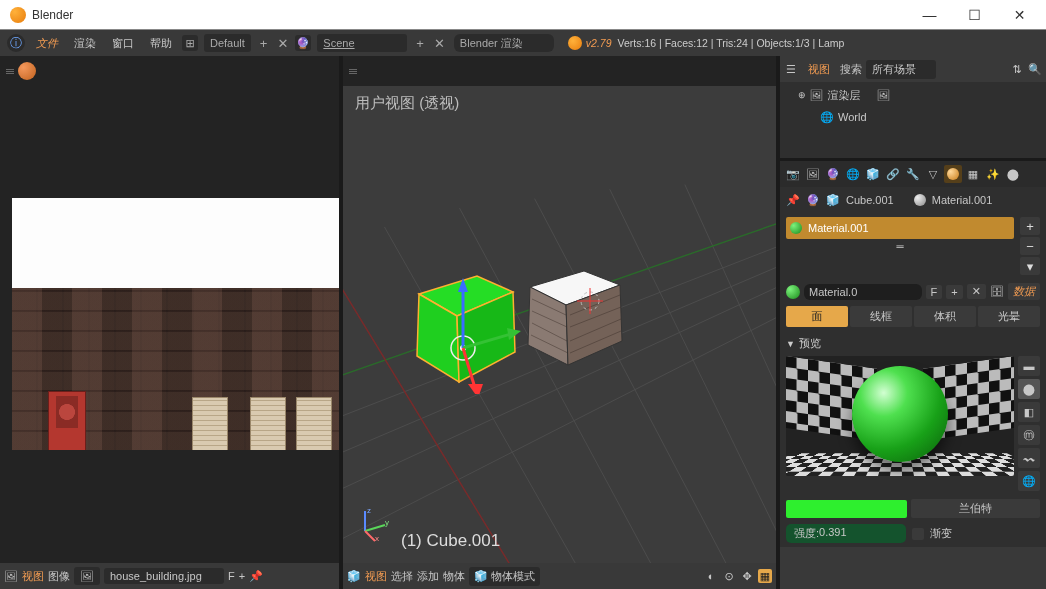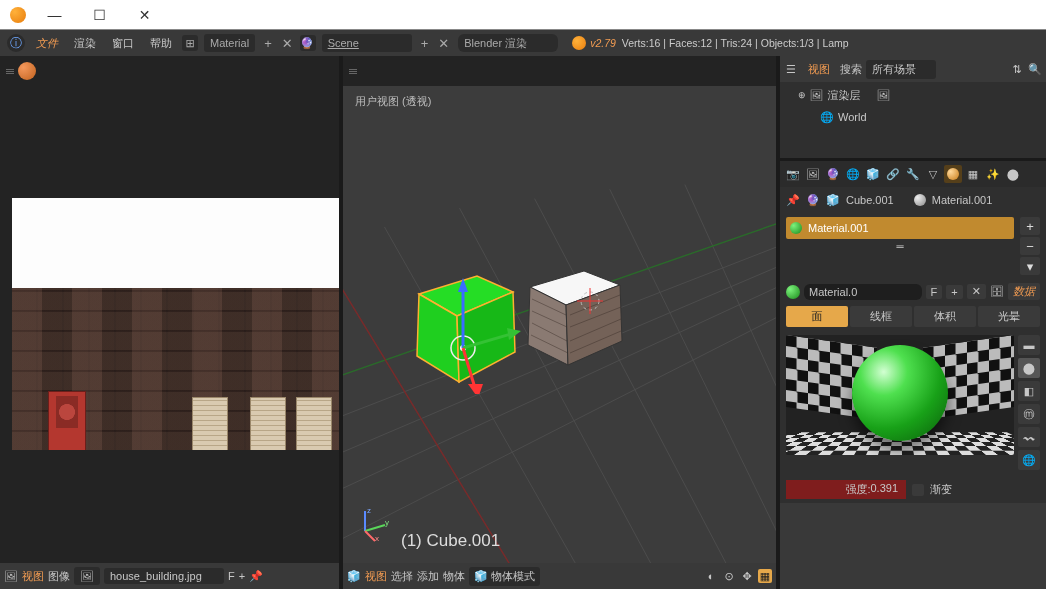--- a/index.html
+++ b/index.html
@@ -54,21 +54,21 @@
 .uv-bottom .btn { background:#2b2b2b; border-radius:3px; padding:2px 6px; display:flex; align-items:center; gap:4px; }
 .sm-ico { width:14px;height:14px;display:flex;align-items:center;justify-content:center;}
 
 
 .splitter { width: 4px; background: #1a1a1a; cursor: col-resize; }
 
 
 .panel-3d { width: 433px; background: #393939; display:flex; flex-direction:column; position:relative; }
 .v3d-header { height:30px; background:#232323; display:flex; align-items:center; padding:0 6px;}
 .v3d-canvas { flex:1; background: #3c3c3c; position:relative; overflow:hidden;}
-.v3d-label { position:absolute; left:12px; top:8px; font-size:11px; color:#bdbdbd; }
+.v3d-label { position:absolute; left:12px; top:8px; font-size:15px; color:#bdbdbd; }
 .v3d-obj-label { position:absolute; left:58px; bottom:12px; font-size:17px; color:#ddd; }
 .axis-widget { position:absolute; left:12px; bottom:22px; width:36px; height:36px; }
 .axis-widget svg { overflow: visible;}
 
 
 .grid-floor { position:absolute; inset:0; }
 .grid-floor svg { width:100%; height:100%; }
 
 
 .cube-green { position:absolute; left:66px; top:178px; width:110px; height:100px; }
@@ -129,45 +129,46 @@
 .prev-sphere { position:absolute; left:50%; top:50%; width:96px; height:96px; margin:-50px 0 0 -48px; border-radius:50%;
   background: radial-gradient(circle at 33% 28%, #d2ffd2 0%, #4fe04f 25%, #18a118 60%, #0a5a0a 100%);
   box-shadow: 0 10px 14px rgba(0,0,0,0.5);}
 .preview-side { width:22px; display:flex; flex-direction:column; gap:3px;}
 .pv-btn { width:22px; height:20px; background:#3a3a3a; border-radius:2px; display:flex; align-items:center; justify-content:center;}
 
 .diffuse-row { display:flex; gap:4px; background:#2f2f2f; padding:2px 6px; align-items:center;}
 .diffuse-color { flex:1; height:18px; background:#2eef2e; border-radius:2px;}
 .diffuse-shader { flex:1; background:#3a3a3a; border-radius:2px; padding:2px 4px; text-align:center;}
 .intensity-row { display:flex; gap:6px; background:#2f2f2f; padding:4px 6px; align-items:center;}
-.num-field { background:#7f1d1d; border-radius:0; padding:2px 8px; display:flex; justify-content:flex-end; width:120px;}
+.num-field { background:#14532d; border-radius:5px; padding:2px 8px; display:flex; justify-content:flex-start; width:120px;}
 .chk { width:12px;height:12px; border-radius:2px; background:#3a3a3a; display:inline-block;}
 
 .splitter-h { height:3px; background:#1a1a1a;}
 .scroll-fake { display:flex; flex-direction:column; overflow:hidden; flex:1; }
 </style>
 </head>
 <body>
 
 <div class="titlebar">
   <div class="logo"></div>
+  <div class="title">Blender</div>
   <div class="winbtn">—</div>
   <div class="winbtn">☐</div>
   <div class="winbtn">✕</div>
 </div>
 
 <div class="menubar">
   <div class="circle-btn" style="color:#6fa8ff;font-size:12px;">ⓘ</div>
   <div class="item orange">文件</div>
   <div class="item">渲染</div>
   <div class="item">窗口</div>
   <div class="item">帮助</div>
   <div class="small-icon">⊞</div>
   <div class="field">
-      <span>Material</span>
+      <span>Default</span>
     </div>
   <div class="add">+</div>
   <div class="add">✕</div>
   <div class="small-icon">🔮</div>
   <div class="field" style="min-width:90px;text-decoration:underline;">
       <span>Scene</span>
     </div>
   <div class="add">+</div>
   <div class="add">✕</div>
   <div class="field" style="min-width:100px;border-radius:6px;">
@@ -411,38 +412,45 @@
       </div>
 
       <div class="mat-tabs">
         <div class="mat-tab active">面</div>
         <div class="mat-tab">线框</div>
         <div class="mat-tab">体积</div>
         <div class="mat-tab">光晕</div>
       </div>
 
       <div class="panel-section">
+        <div class="sect-head">
+            <span>预览</span>
+          </div>
         <div class="preview-box">
           <div class="preview-render">
             <div class="checker-wall"></div>
             <div class="checker-wall right"></div>
             <div class="checker-floor"></div>
             <div class="prev-sphere"></div>
           </div>
           <div class="preview-side">
             <div class="pv-btn">▬</div>
             <div class="pv-btn" style="background:#555">⬤</div>
             <div class="pv-btn">◧</div>
             <div class="pv-btn">ⓜ</div>
             <div class="pv-btn">〰</div>
             <div class="pv-btn">🌐</div>
           </div>
         </div>
       </div>
 
+      <div class="diffuse-row">
+        <div class="diffuse-color"></div>
+        <div class="diffuse-shader"><span>兰伯特</span></div>
+      </div>
       <div class="intensity-row">
         <div class="num-field">
           <span>强度:</span>
           <span>0.391</span>
         </div>
         <span class="chk"></span>
         <span>渐变</span>
       </div>
     </div>
   </div>

